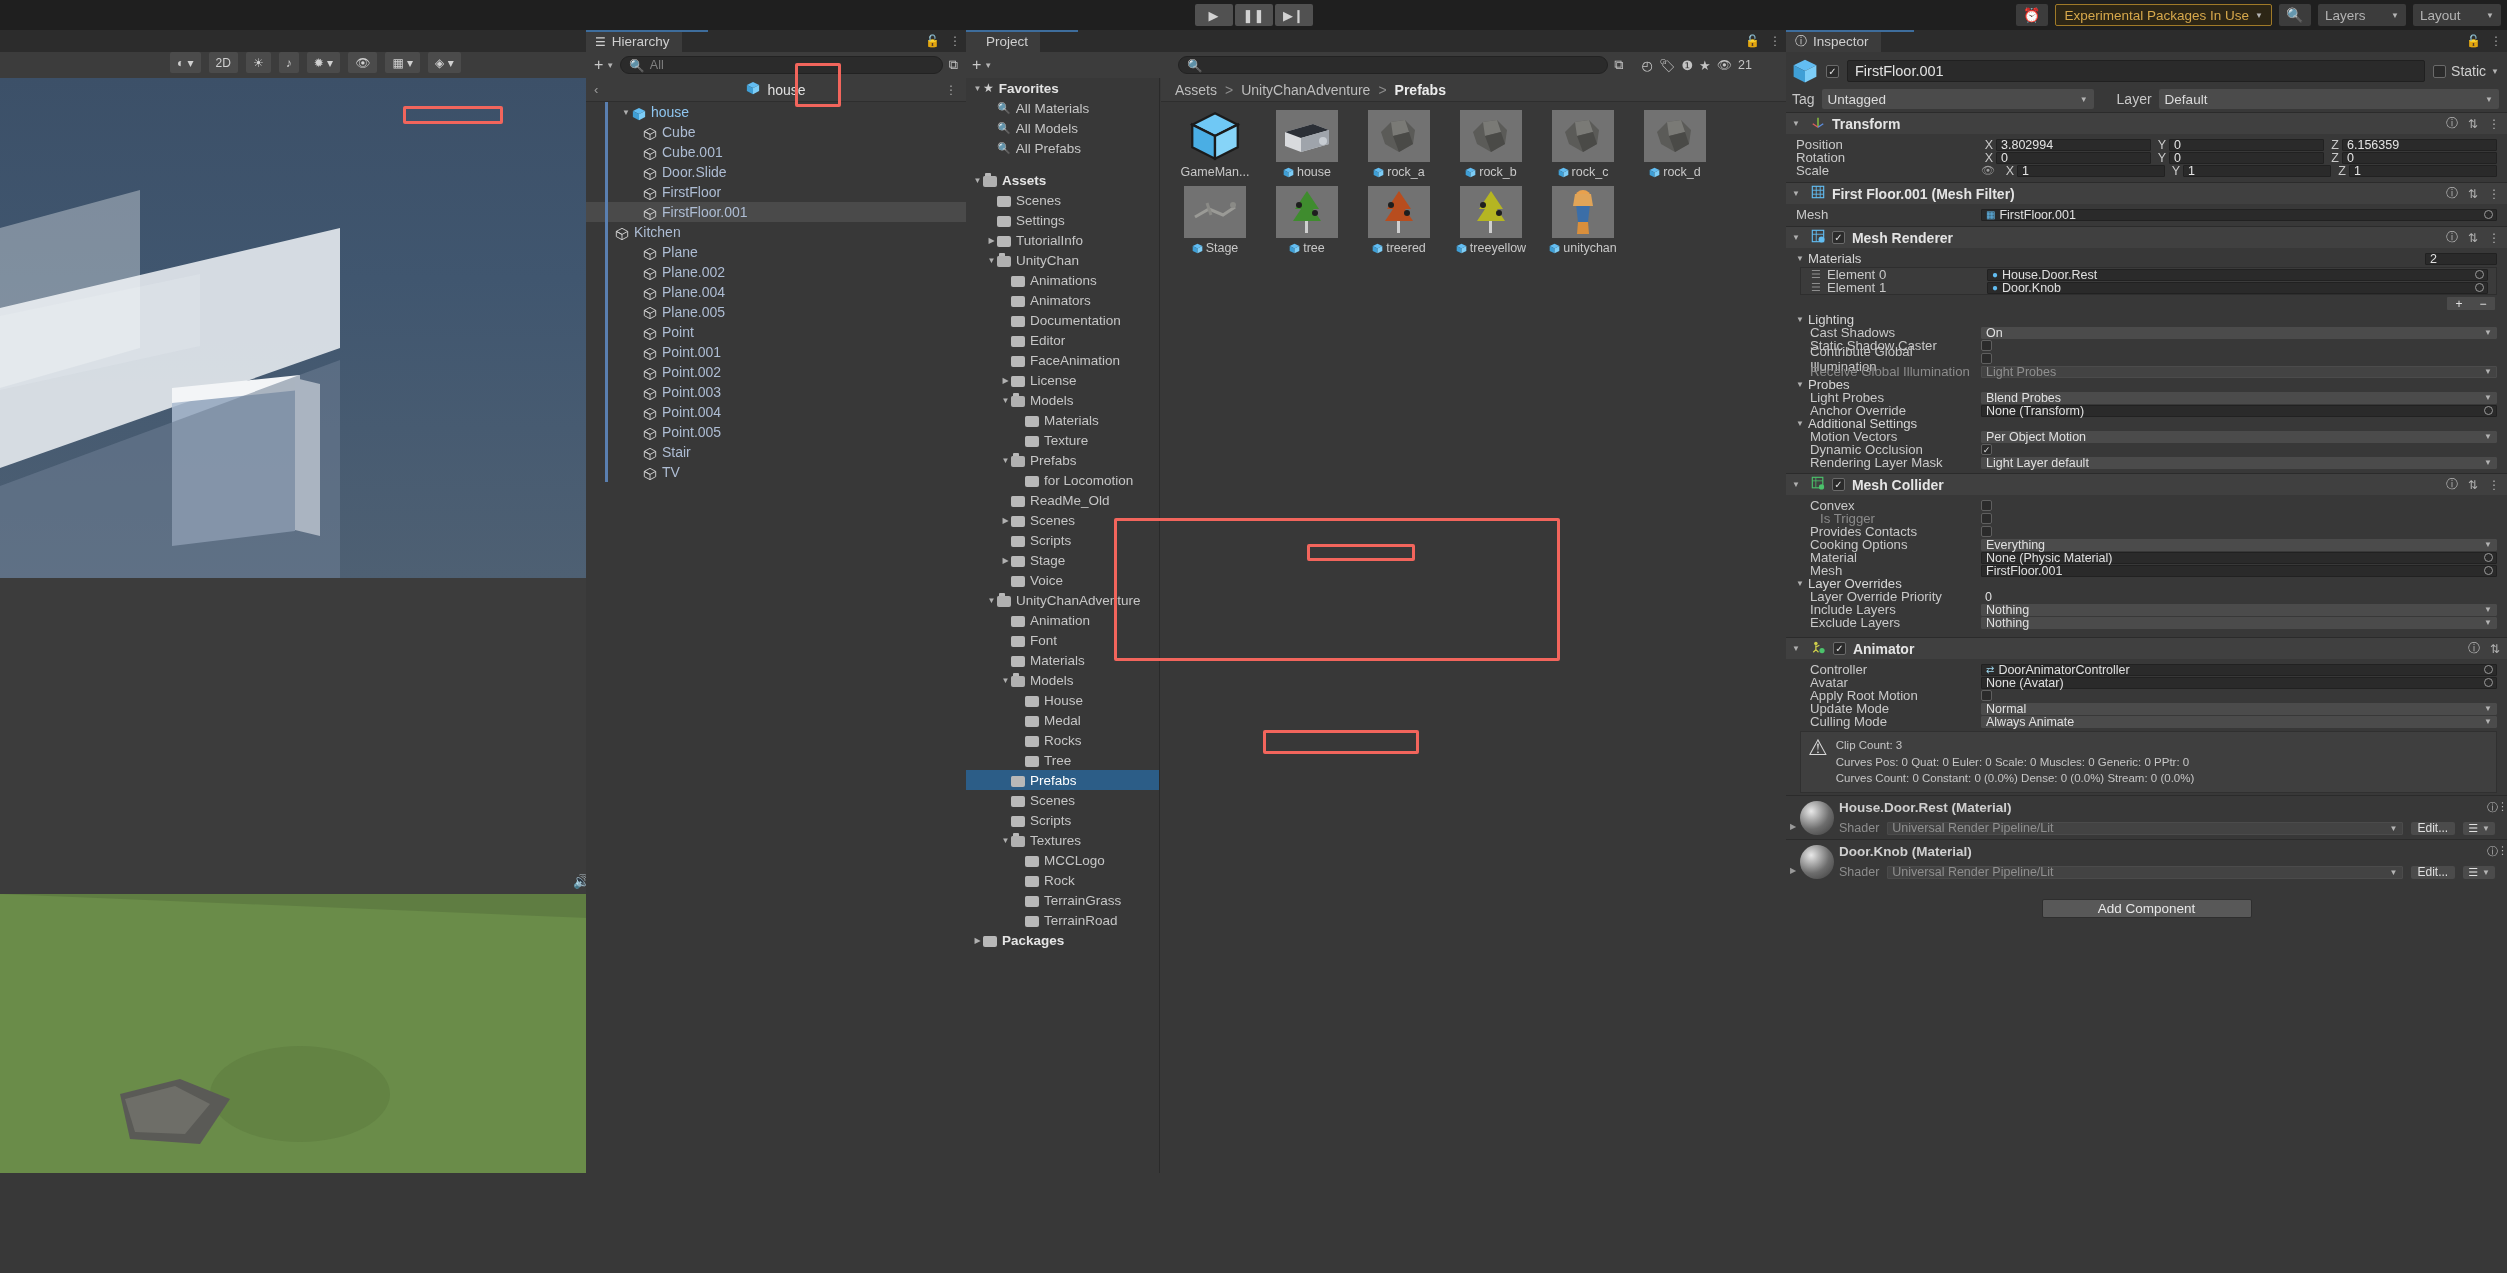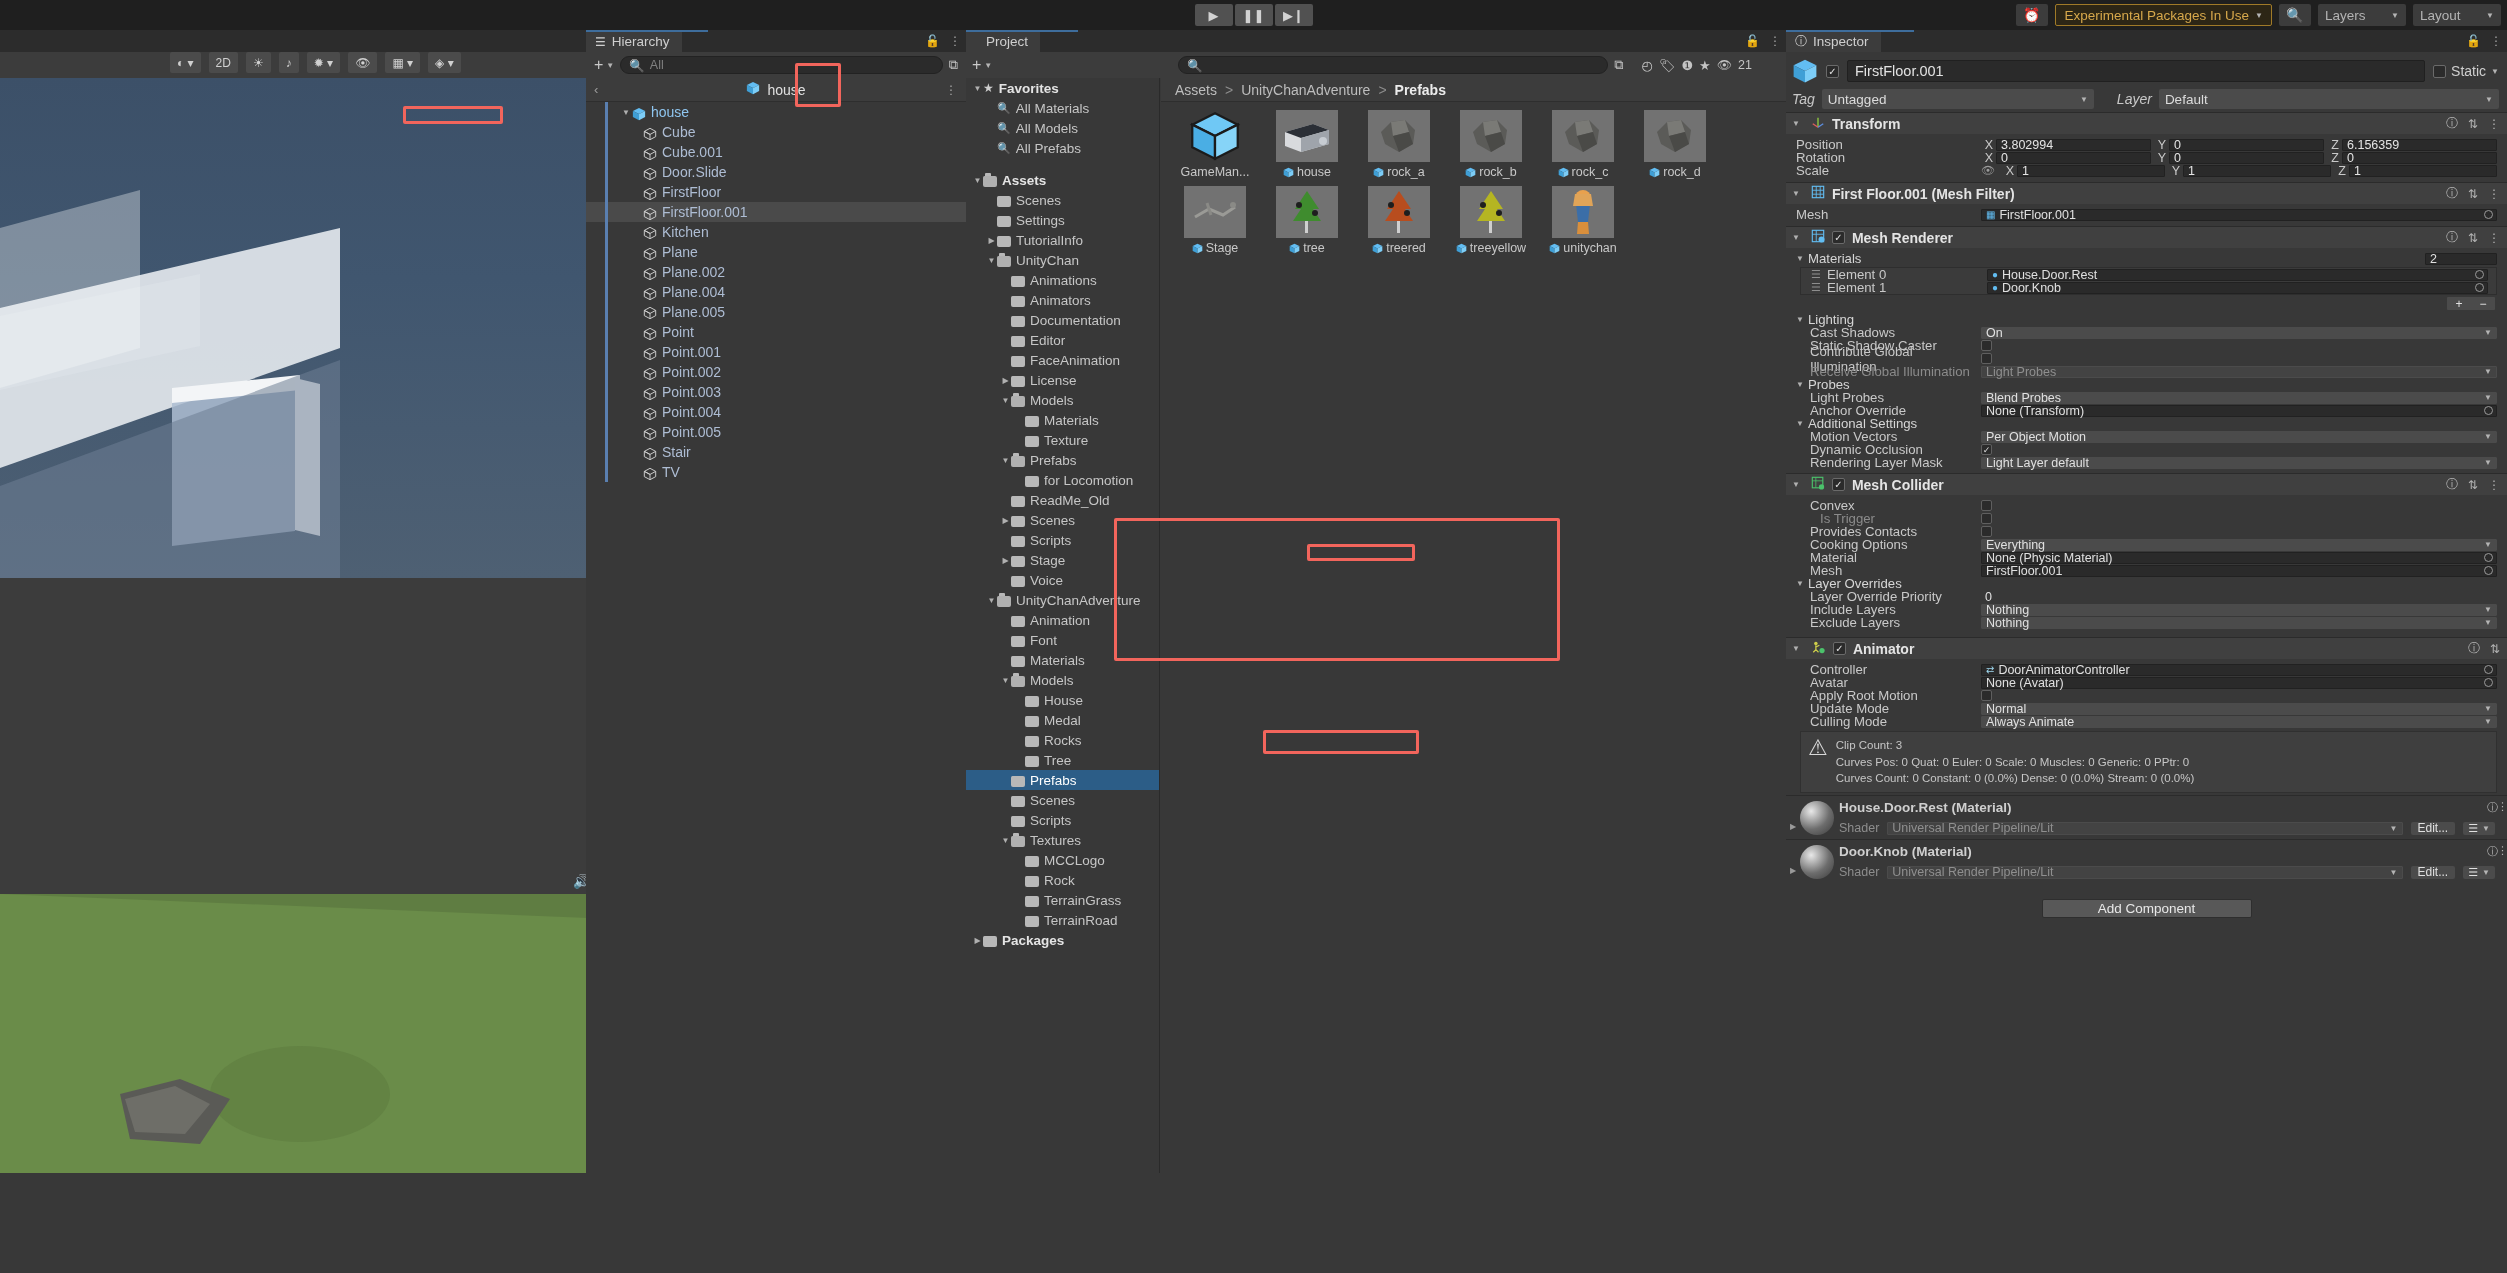--- a/index.html
+++ b/index.html
@@ -112,21 +112,21 @@
 
   
   #inspector { left:1786px; top:30px; width:721px; height:1143px; background:#383838; }
   .insp-body { position:absolute; left:0; top:22px; width:721px; height:1121px; overflow:hidden;}
   .insp-head { height:34px; display:flex; align-items:center; gap:8px; padding:4px 8px 0 6px; }
   .go-icon { width:26px; height:26px; flex:none; }
   .namefield { flex:1; height:22px; background:#2a2a2a; border:1px solid #202020; border-radius:2px;
                display:flex; align-items:center; padding:0 7px; color:#e2e2e2; font-size:14.5px;}
   .static-wrap { display:flex; align-items:center; gap:5px; font-size:14px; color:#cfcfcf; }
   .taglayer { height:26px; display:flex; align-items:center; padding:0 8px 0 6px; gap:7px; }
-  .lbl-sm { font-size:14px; color:#c8c8c8;font-style:italic; }
+  .lbl-sm { font-size:14px; color:#c8c8c8; }
   .dropdn { height:20px; background:#4b4b4b; border-radius:2px; display:flex; align-items:center;
             justify-content:space-between; padding:0 6px; font-size:13.5px; color:#dcdcdc;}
   .comp { border-top:1px solid #2b2b2b; }
   .comp-header { height:21px; display:flex; align-items:center; gap:7px; padding-left:6px;
                  background:#404040; position:relative; }
   .comp-title { font-size:14px; color:#e4e4e4; font-weight:bold; }
   .comp-right { position:absolute; right:7px; display:flex; align-items:center; gap:10px;
                 color:#b4b4b4; font-size:12px;}
   .row { height:13px; display:flex; align-items:center; font-size:13.2px; color:#c9c9c9;
          padding-left:10px; position:relative;}
@@ -362,21 +362,21 @@
             <svg class="cube-ico" viewBox="0 0 16 16">
               <path d="M8 1.5 L14.5 5 L8 8.5 L1.5 5 Z" fill="none" stroke="#cfcfcf" stroke-width="1.1"></path>
               <path d="M1.5 5 L1.5 11 L8 14.5 L8 8.5 Z" fill="none" stroke="#cfcfcf" stroke-width="1.1"></path>
               <path d="M14.5 5 L14.5 11 L8 14.5" fill="none" stroke="#cfcfcf" stroke-width="1.1"></path>
             </svg>
             <span>FirstFloor.001</span>
           </span>
         </div>
         <div class="hrow">
           <span class="hleft-bar"></span>
-          <span style="padding-left:57px;display:flex;">
+          <span style="padding-left:29px;display:flex;align-items:center">
             <svg class="cube-ico" viewBox="0 0 16 16">
               <path d="M8 1.5 L14.5 5 L8 8.5 L1.5 5 Z" fill="none" stroke="#cfcfcf" stroke-width="1.1"></path>
               <path d="M1.5 5 L1.5 11 L8 14.5 L8 8.5 Z" fill="none" stroke="#cfcfcf" stroke-width="1.1"></path>
               <path d="M14.5 5 L14.5 11 L8 14.5" fill="none" stroke="#cfcfcf" stroke-width="1.1"></path>
             </svg>
             <span>Kitchen</span>
           </span>
         </div>
         <div class="hrow">
           <span class="hleft-bar"></span>

